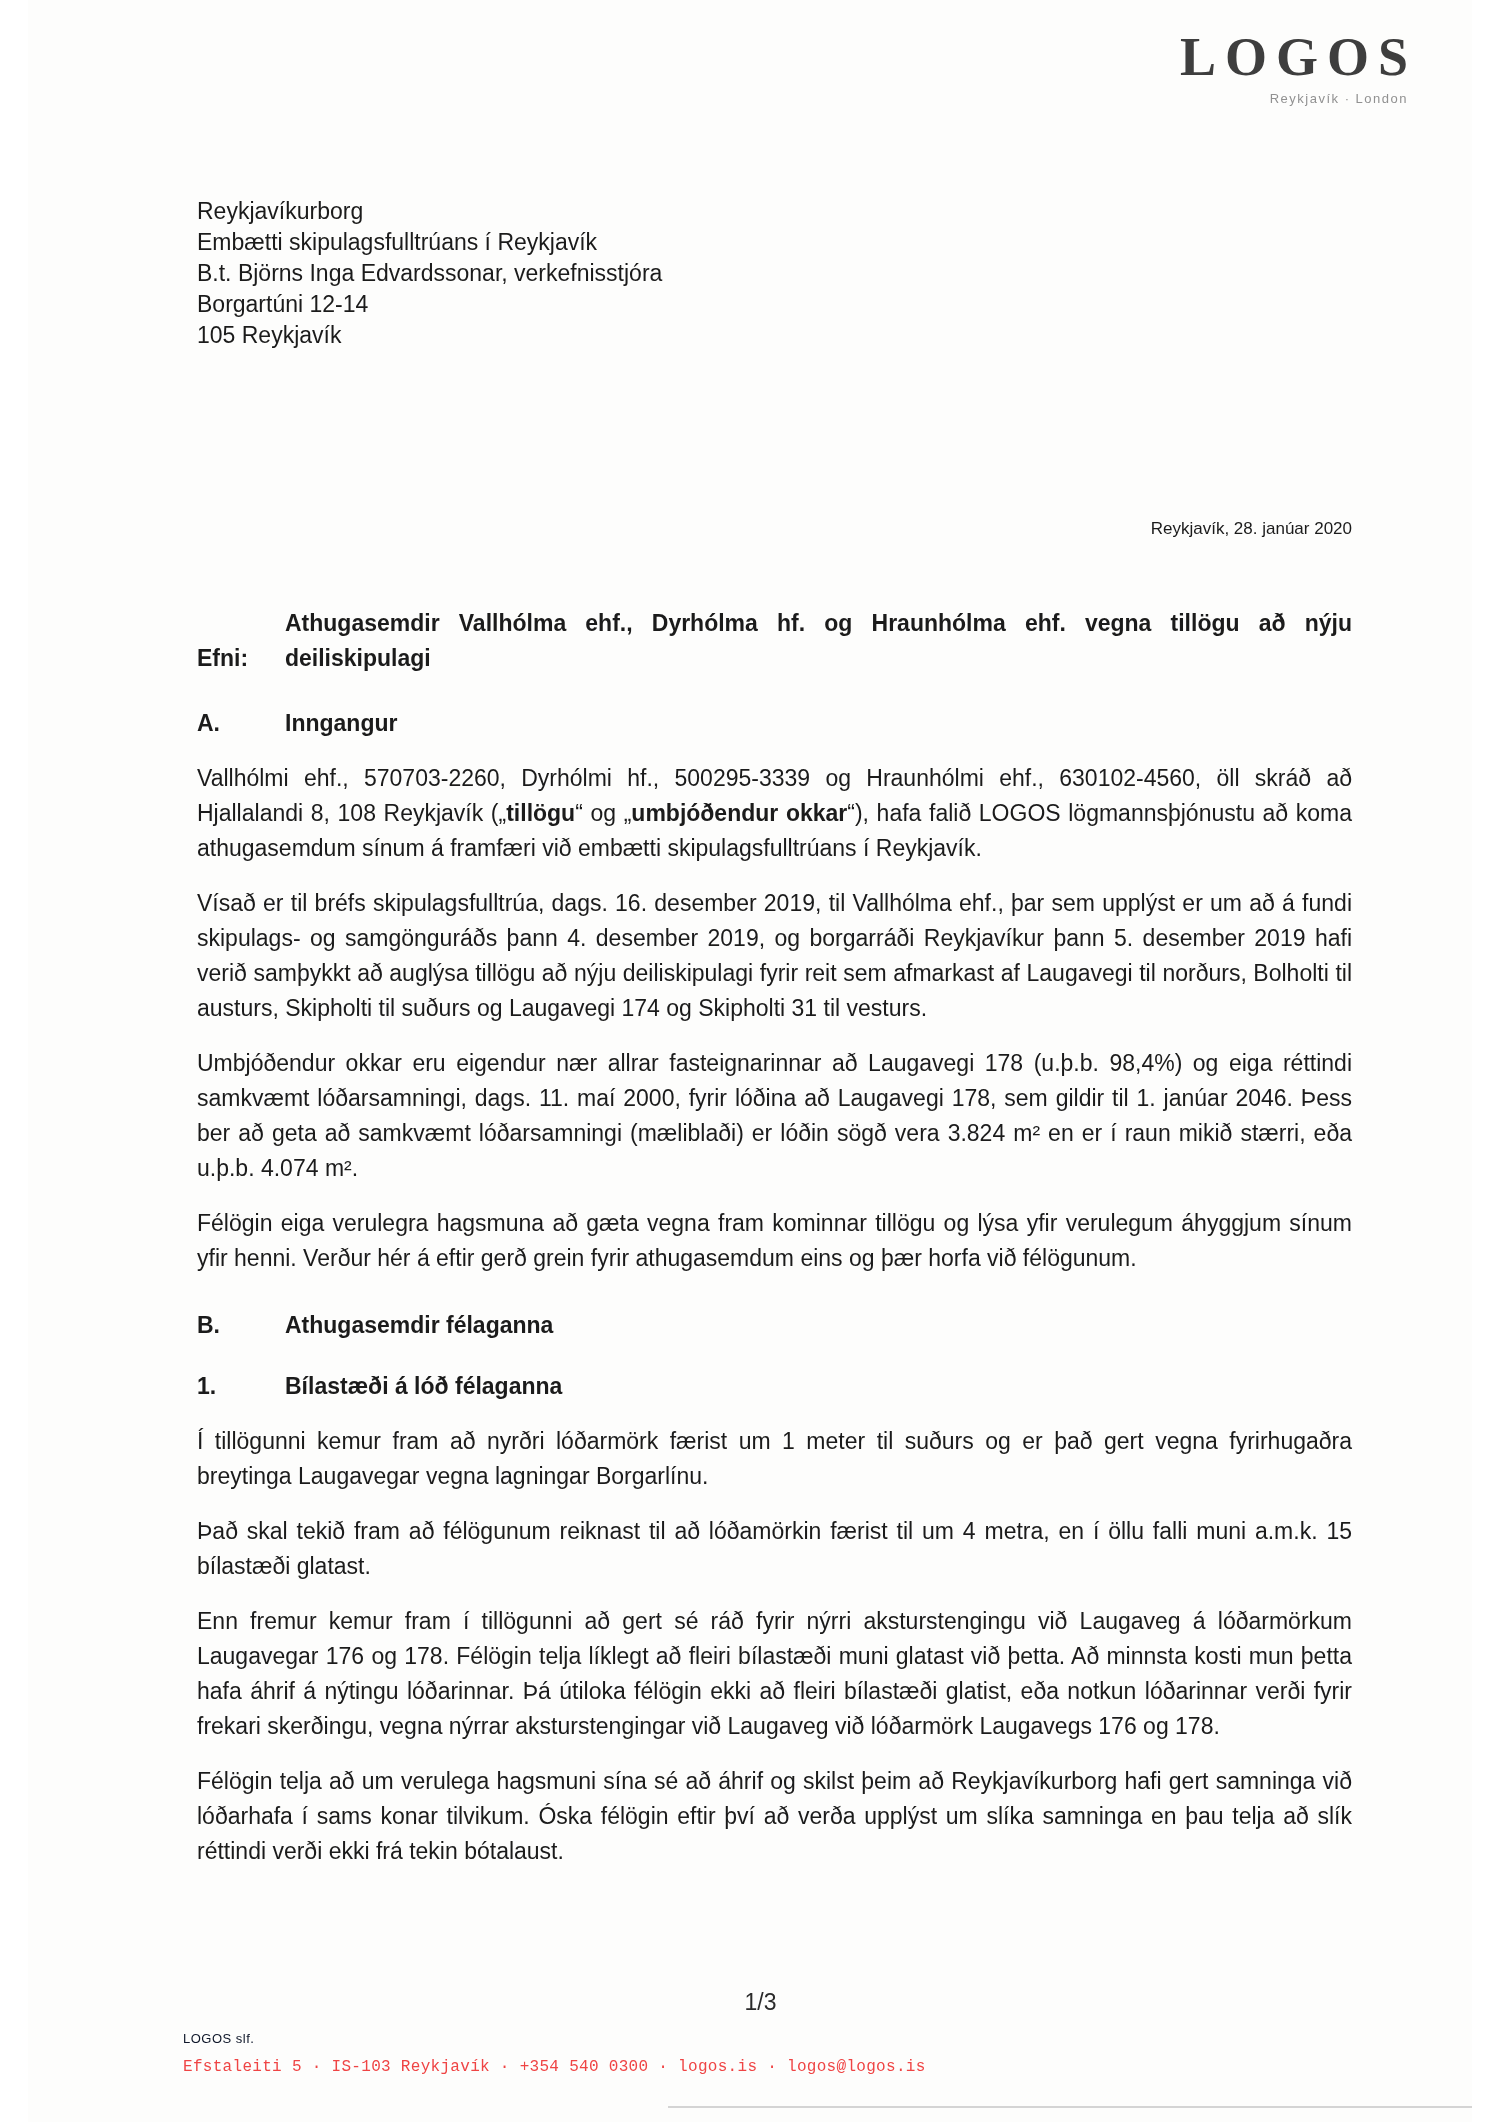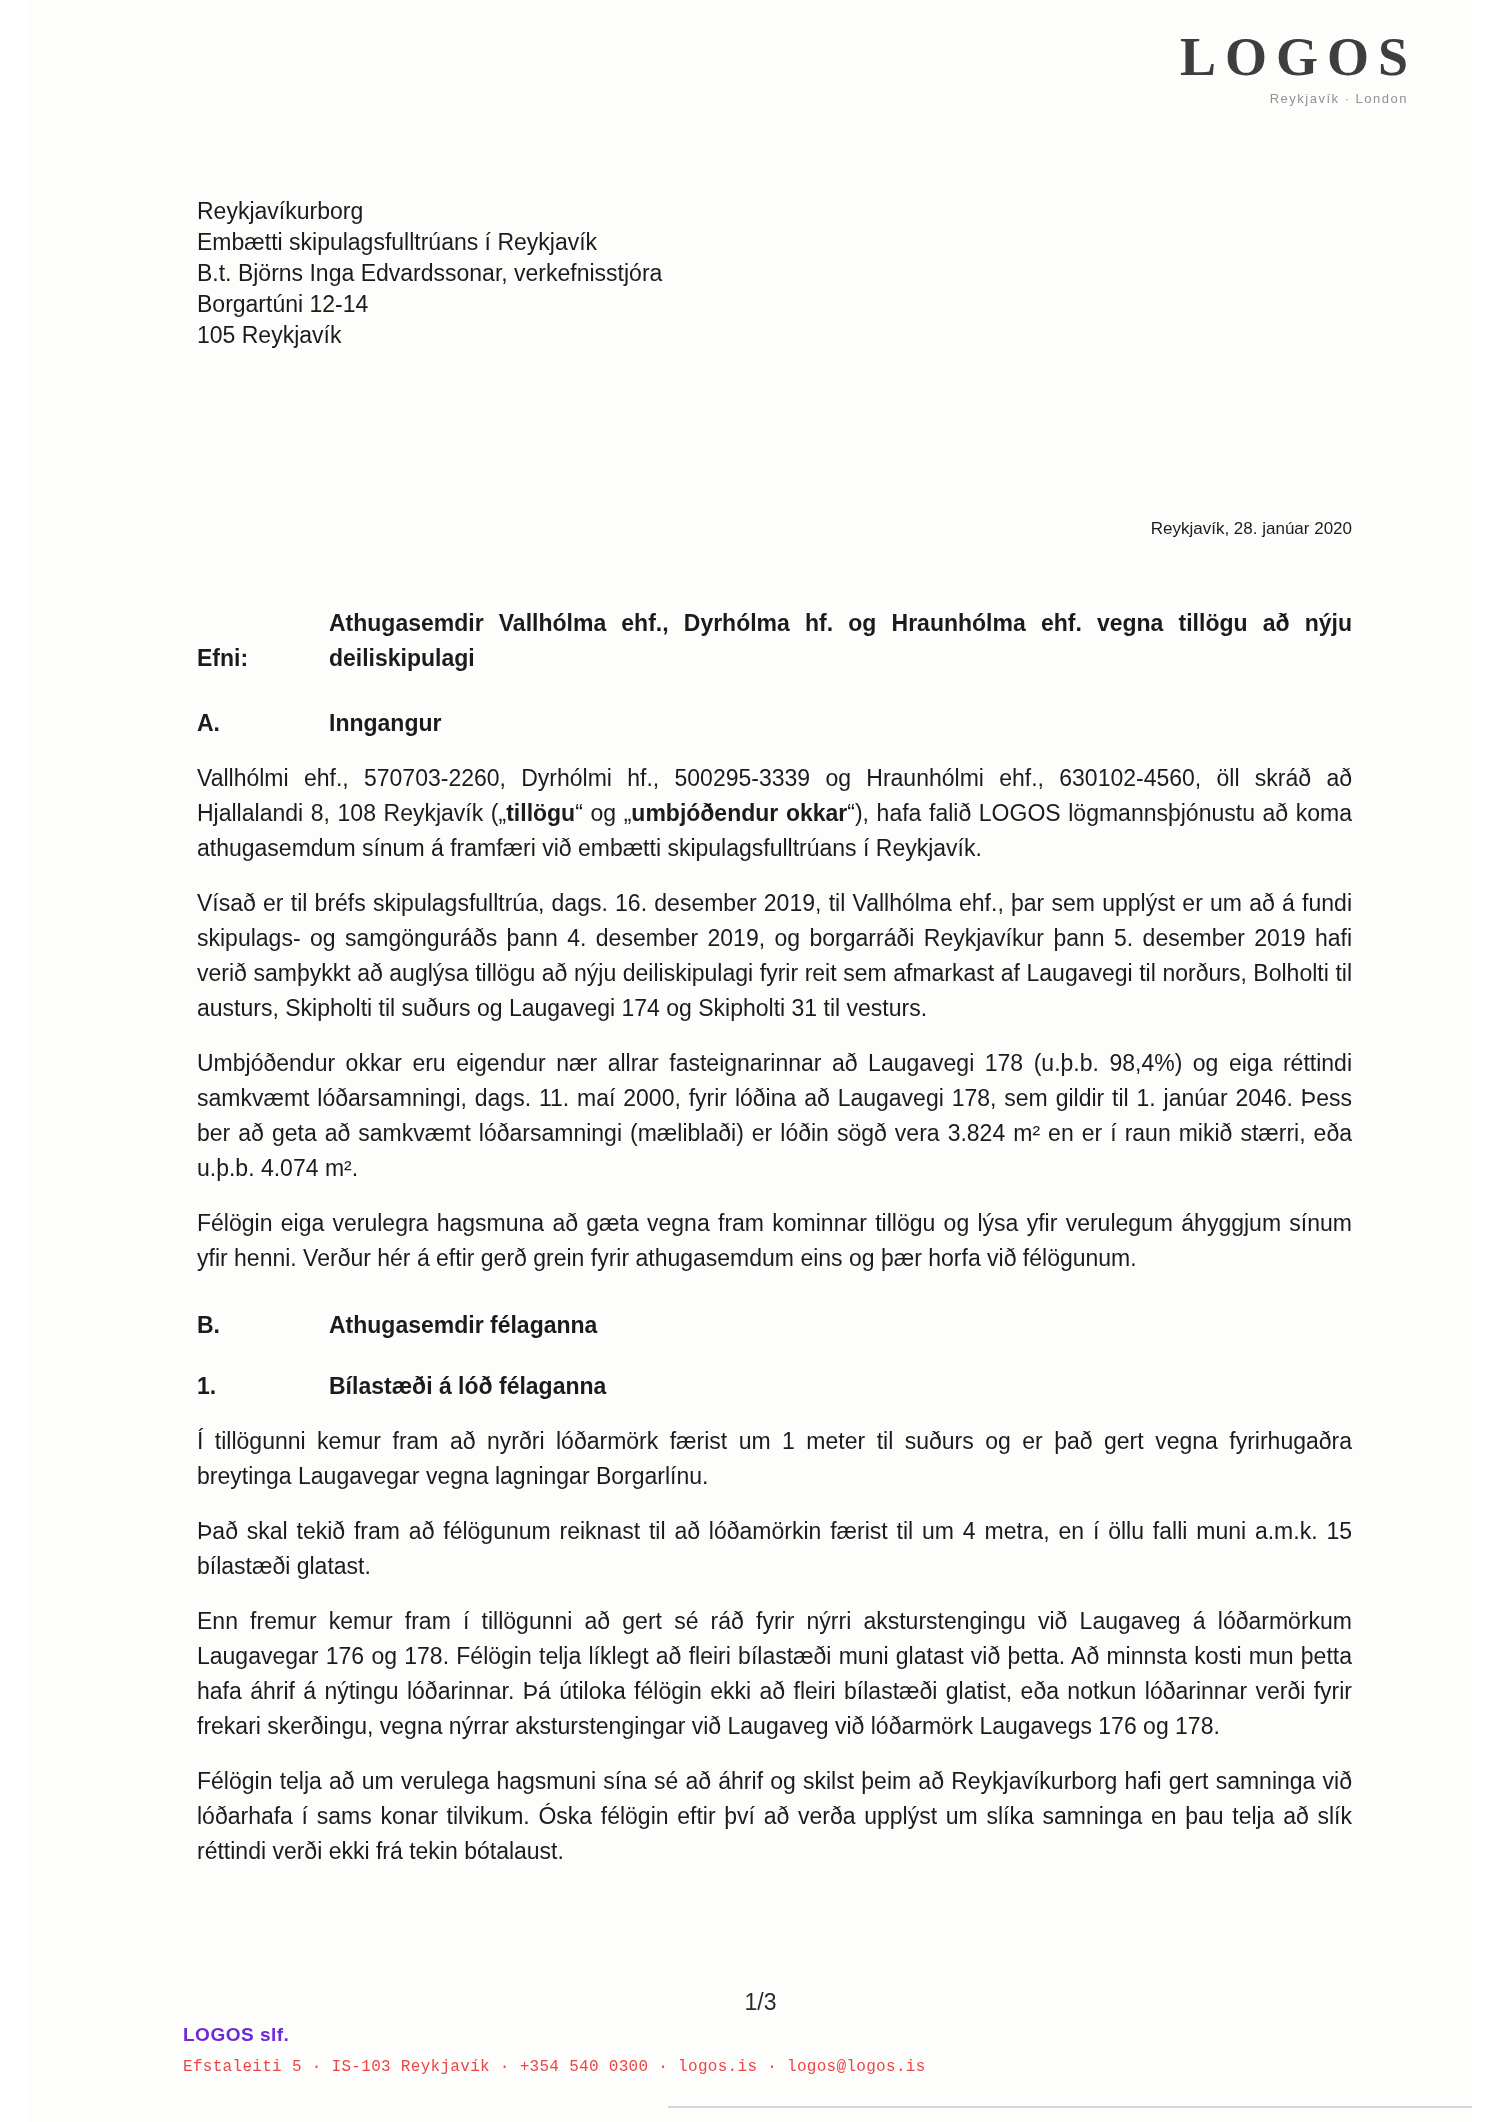--- a/index.html
+++ b/index.html
@@ -28,21 +28,21 @@
     margin-top: 7px;
     font-size: 13px;
     color: #919191;
     letter-spacing: 1.5px;
   }
   .content { padding: 0 120px 0 169px; }
   .recipient { margin-top: 196px; font-size: 23px; line-height: 31px; }
   .dateline { margin-top: 160px; text-align: right; font-size: 17px; line-height: 35px; }
   .row { display: flex; }
   .row-label { flex: 0 0 88px; }
-  .row-text { flex: 1; margin-left: 44px; }
+  .row-text { flex: 1; }
   .subject { margin-top: 60px; font-weight: 700; font-size: 23px; line-height: 35px; align-items: flex-end; }
   .subject .row-text { text-align: justify; }
   .heading { font-weight: 700; font-size: 23px; line-height: 35px; }
   .heading-a { margin-top: 30px; }
   .heading-b { margin-top: 32px; }
   .heading-sub { margin-top: 26px; }
   .para {
     margin-top: 20px;
     font-size: 23px;
     line-height: 35px;
@@ -55,23 +55,23 @@
     bottom: 106px;
     width: 1127px;
     text-align: center;
     font-size: 23px;
     color: #2a2a2a;
   }
   .footer-firm {
     position: absolute;
     left: 155px;
     bottom: 76px;
-    font-size: 19px;
-    font-weight: 700;
-    color: #6d28d9;
+    font-size: 13px;
+    font-weight: 400;
+    color: #0f172a;
     letter-spacing: 0.5px;
   }
   .footer-address {
     position: absolute;
     left: 155px;
     bottom: 46px;
     font-size: 16px;
     color: #ef4444;
     font-family: Liberation Mono, monospace;
     letter-spacing: 0.3px;

